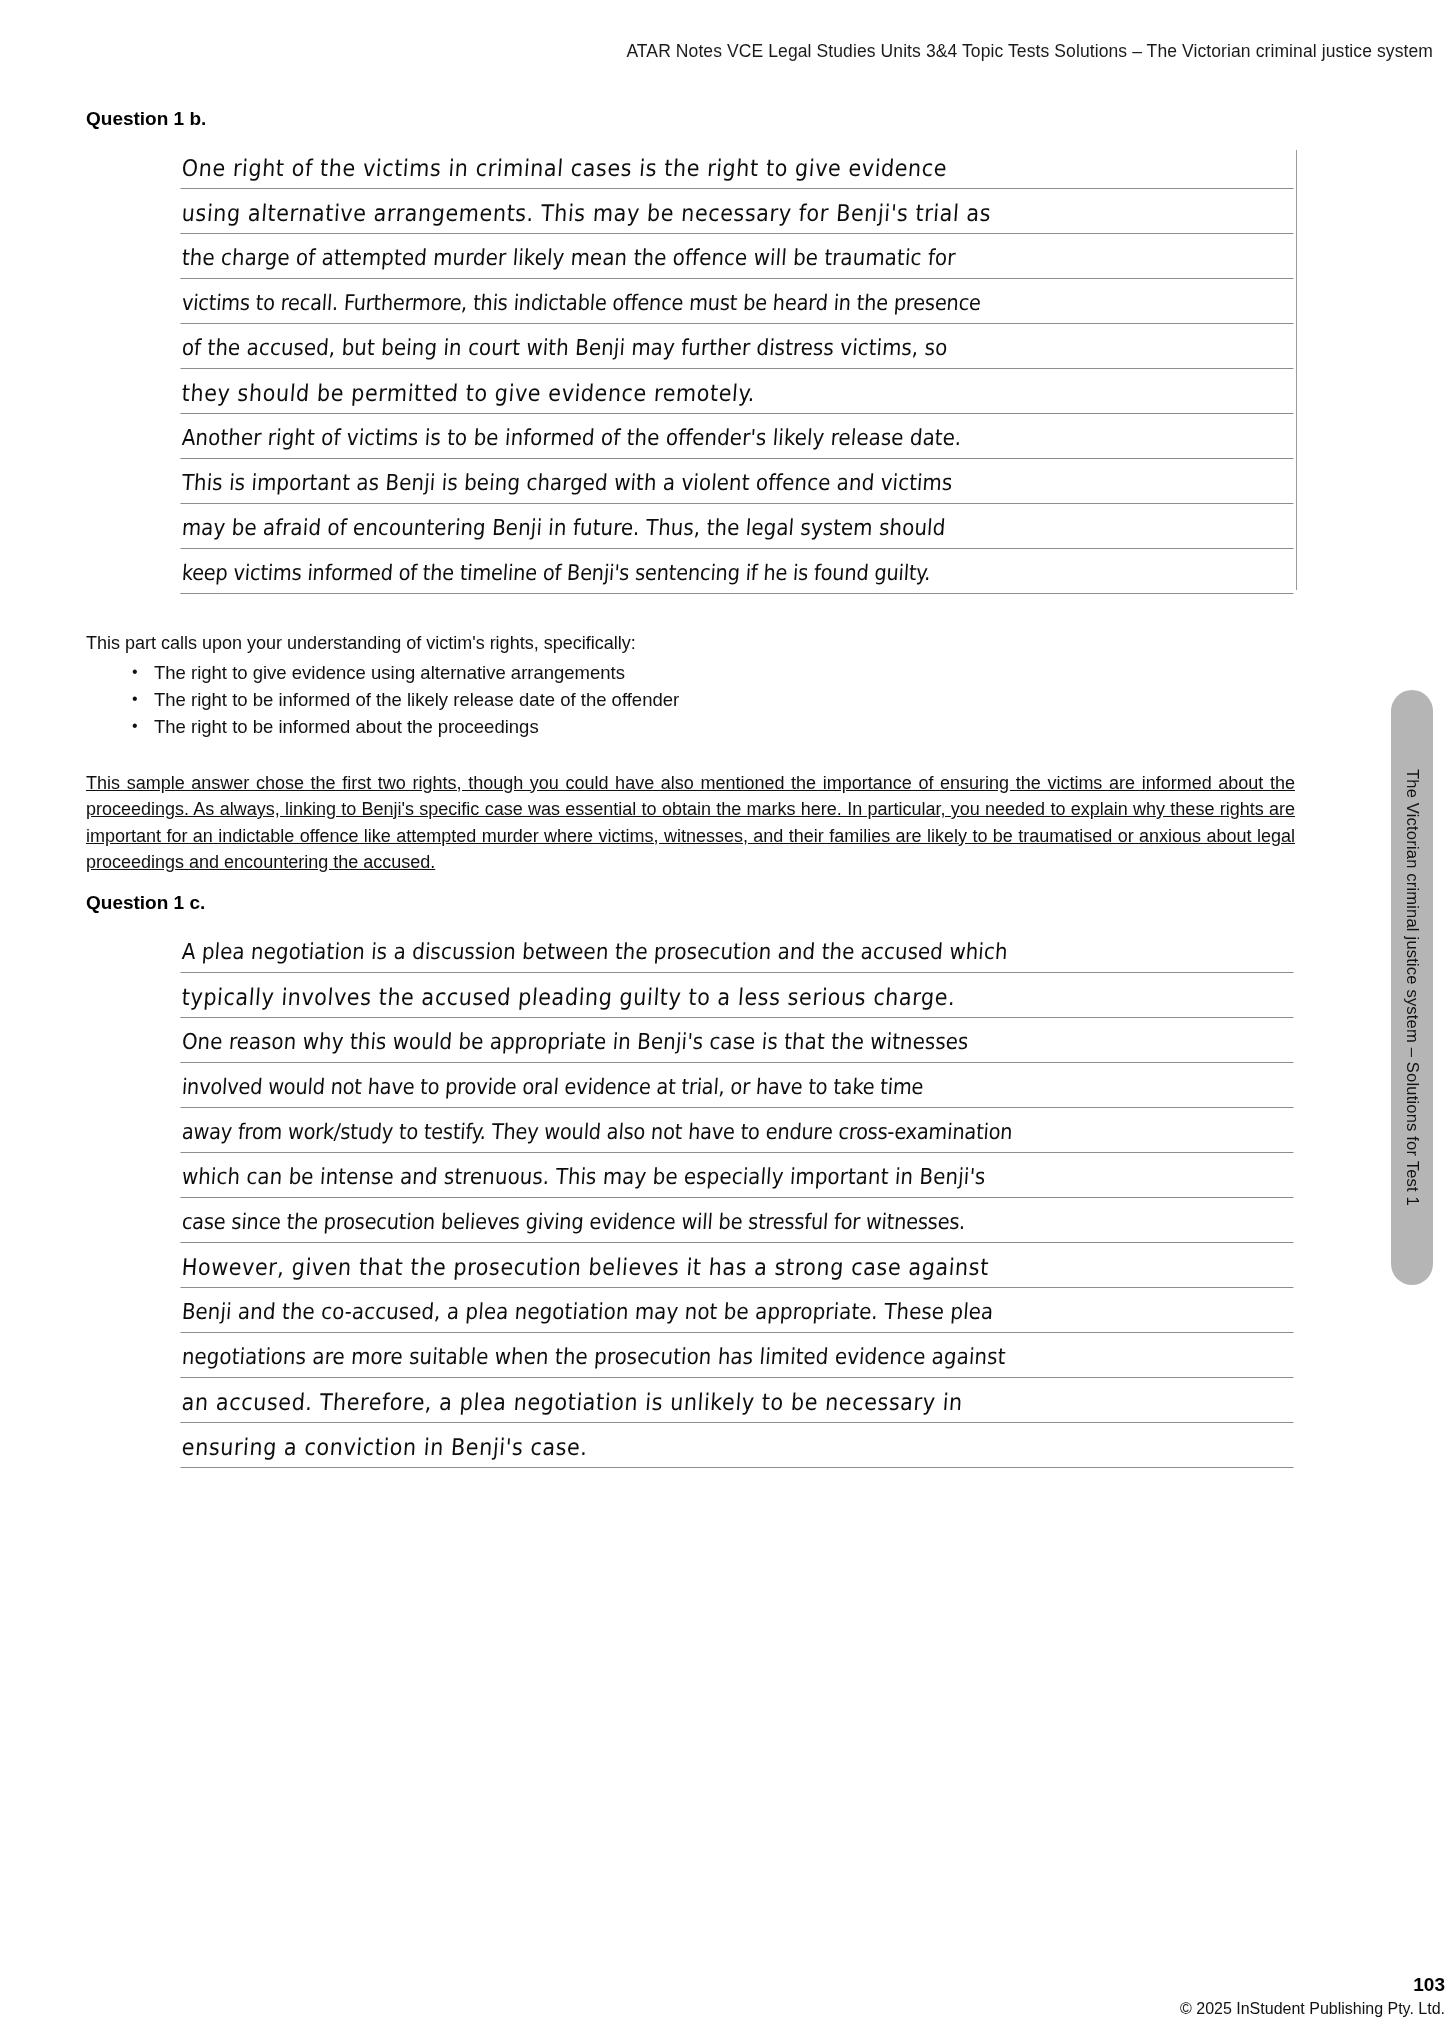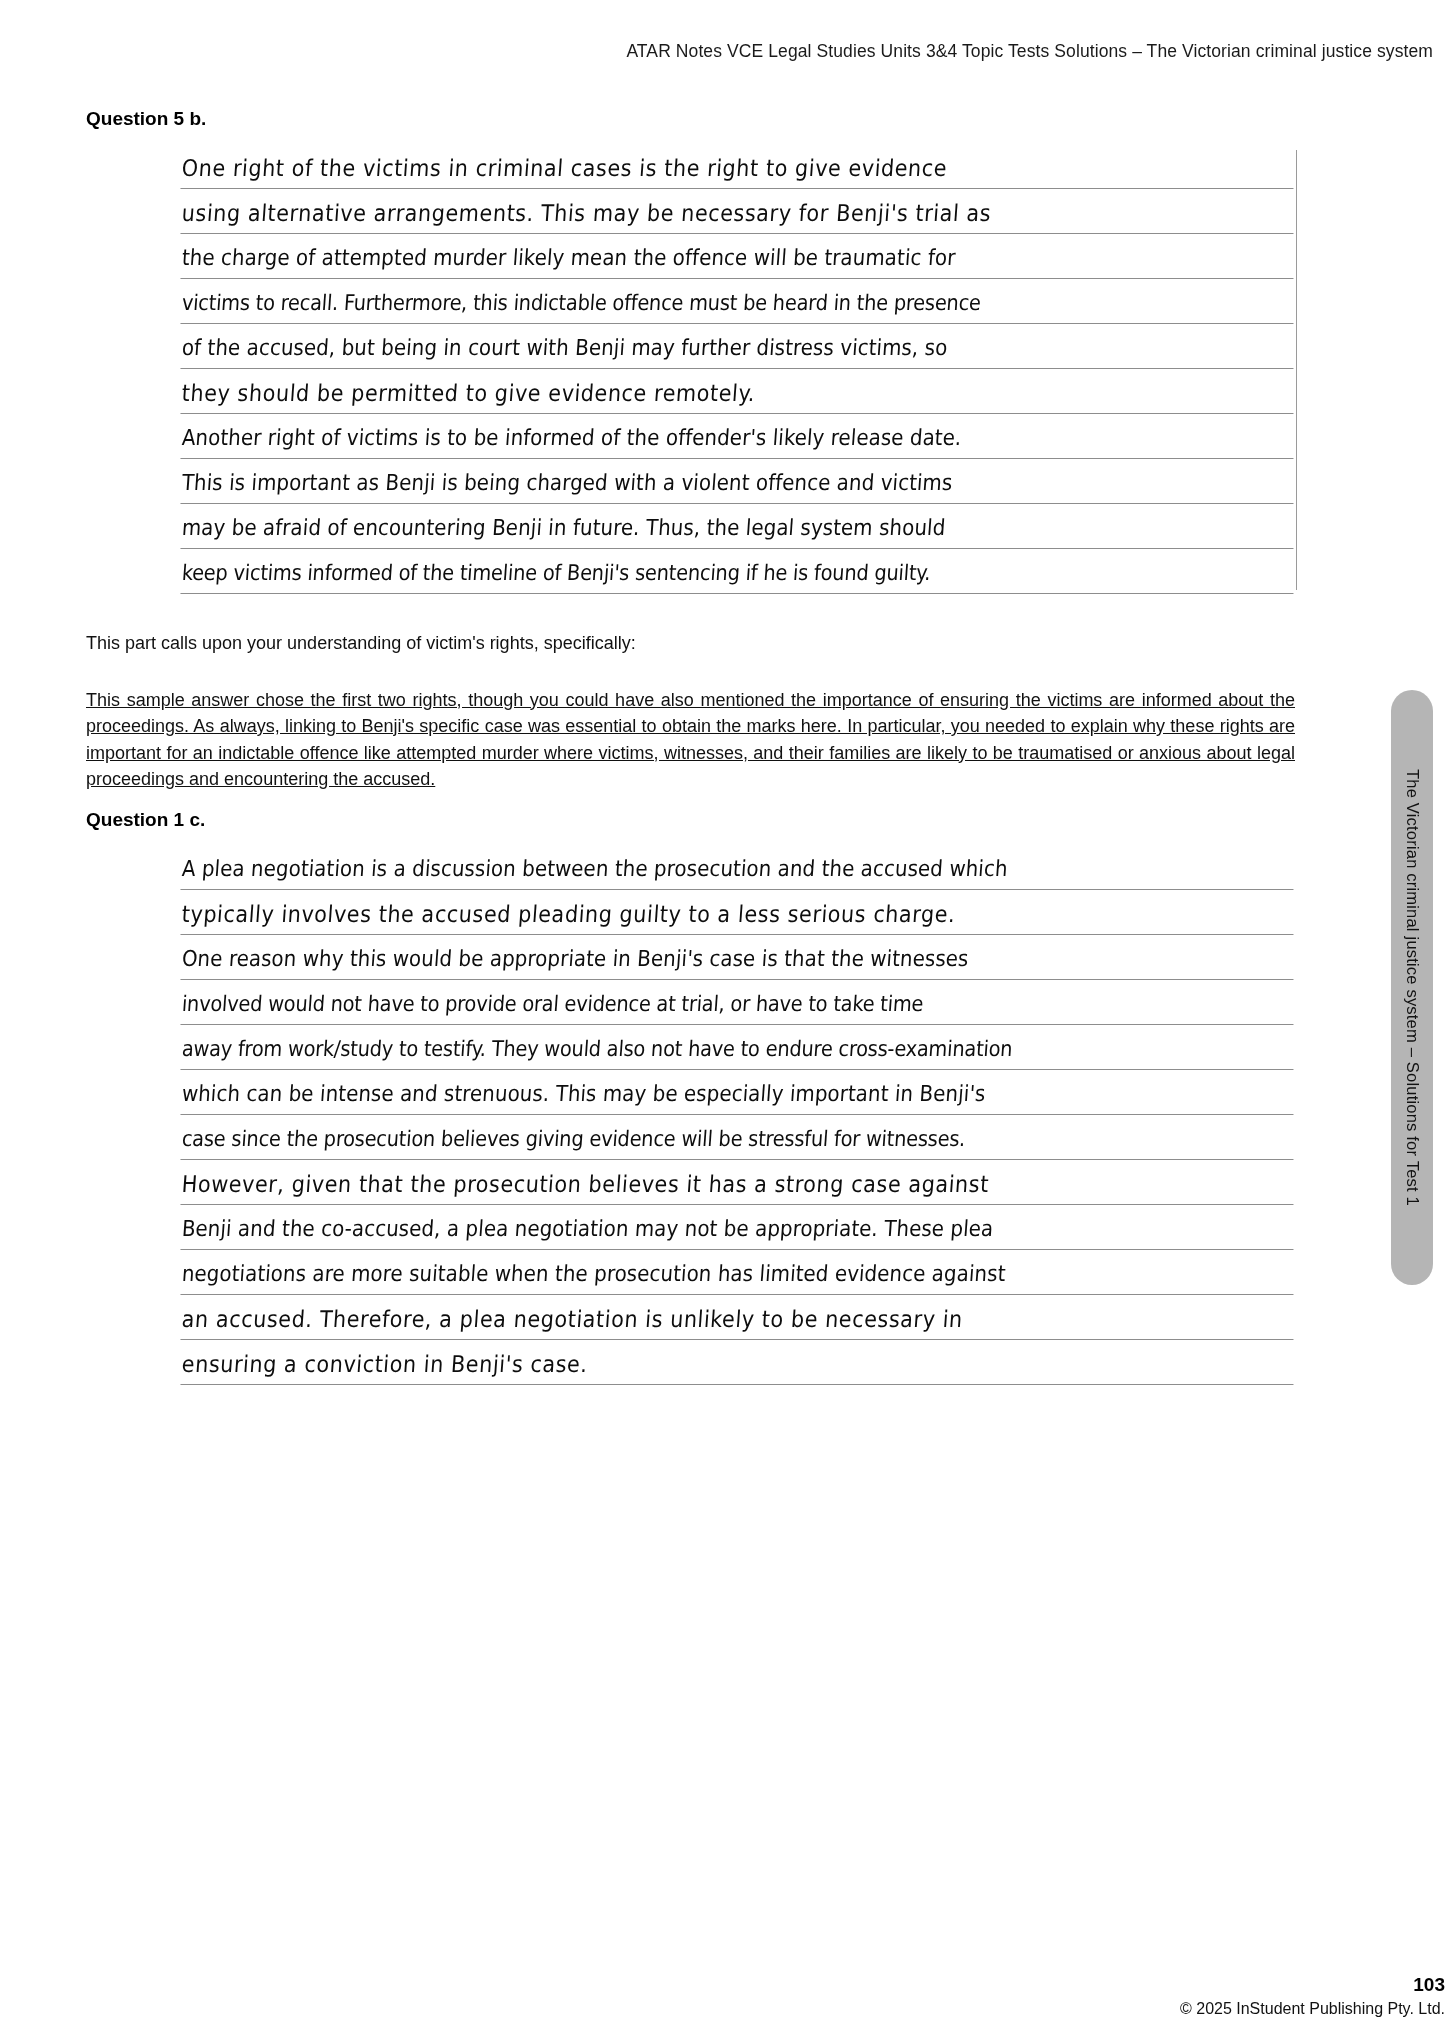--- a/index.html
+++ b/index.html
@@ -161,37 +161,42 @@
 </style>
 </head>
 <body>
 
 <div class="page">
 
   <div class="page-header">ATAR Notes VCE Legal Studies Units 3&amp;4 Topic Tests Solutions – The Victorian criminal justice system</div>
 
   <div class="content">
 
-    <div class="q-label">Question 5 b.</div>
+    <div class="q-label">Question 1 b.</div>
 
     <div class="hw-block with-rule">
       <div class="hw-line"><span>One  right  of  the  victims  in  criminal cases  is  the  right  to  give  evidence</span></div>
       <div class="hw-line"><span>using  alternative  arrangements.  This may  be  necessary  for  Benji's  trial  as</span></div>
       <div class="hw-line tight"><span>the charge  of attempted murder  likely  mean  the offence  will  be  traumatic for</span></div>
       <div class="hw-line narrow"><span>victims  to recall. Furthermore,  this  indictable offence must  be heard  in the presence</span></div>
       <div class="hw-line tight"><span>of  the  accused,  but  being  in court with  Benji  may  further  distress victims,  so</span></div>
       <div class="hw-line"><span>they  should  be  permitted  to  give  evidence  remotely.</span></div>
       <div class="hw-line tight"><span>Another   right of victims  is  to  be  informed  of  the  offender's  likely release date.</span></div>
       <div class="hw-line tight"><span>This  is  important  as  Benji  is  being  charged  with  a  violent offence  and victims</span></div>
       <div class="hw-line tight"><span>may  be afraid of encountering  Benji  in future.  Thus,  the  legal  system  should</span></div>
       <div class="hw-line narrow"><span>keep victims  informed  of  the timeline  of  Benji's  sentencing  if  he is found guilty.</span></div>
     </div>
 
     <p class="prose prose-intro">This part calls upon your understanding of victim's rights, specifically:</p>
 
+    <ul class="rights">
+      <li>The right to give evidence using alternative arrangements</li>
+      <li>The right to be informed of the likely release date of the offender</li>
+      <li>The right to be informed about the proceedings</li>
+    </ul>
 
     <p class="prose prose-body">This sample answer chose the first two rights, though you could have also mentioned the importance of ensuring the victims are informed about the proceedings.  As always, linking to Benji's specific case was essential to obtain the marks here. In particular, you needed to explain why these rights are important for an indictable offence like attempted murder where victims, witnesses, and their families are likely to be traumatised or anxious about legal proceedings and encountering the accused.</p>
 
     <div class="q-label" style="margin-top:16px">Question 1 c.</div>
 
     <div class="hw-block">
       <div class="hw-line tight"><span>A  plea  negotiation  is  a  discussion  between  the  prosecution  and  the  accused which</span></div>
       <div class="hw-line"><span>typically  involves  the  accused  pleading guilty  to  a  less  serious  charge.</span></div>
       <div class="hw-line tight"><span>One reason why this would be appropriate  in  Benji's  case  is  that  the  witnesses</span></div>
       <div class="hw-line narrow"><span>involved would not have to provide oral evidence at trial, or have to take time</span></div>

